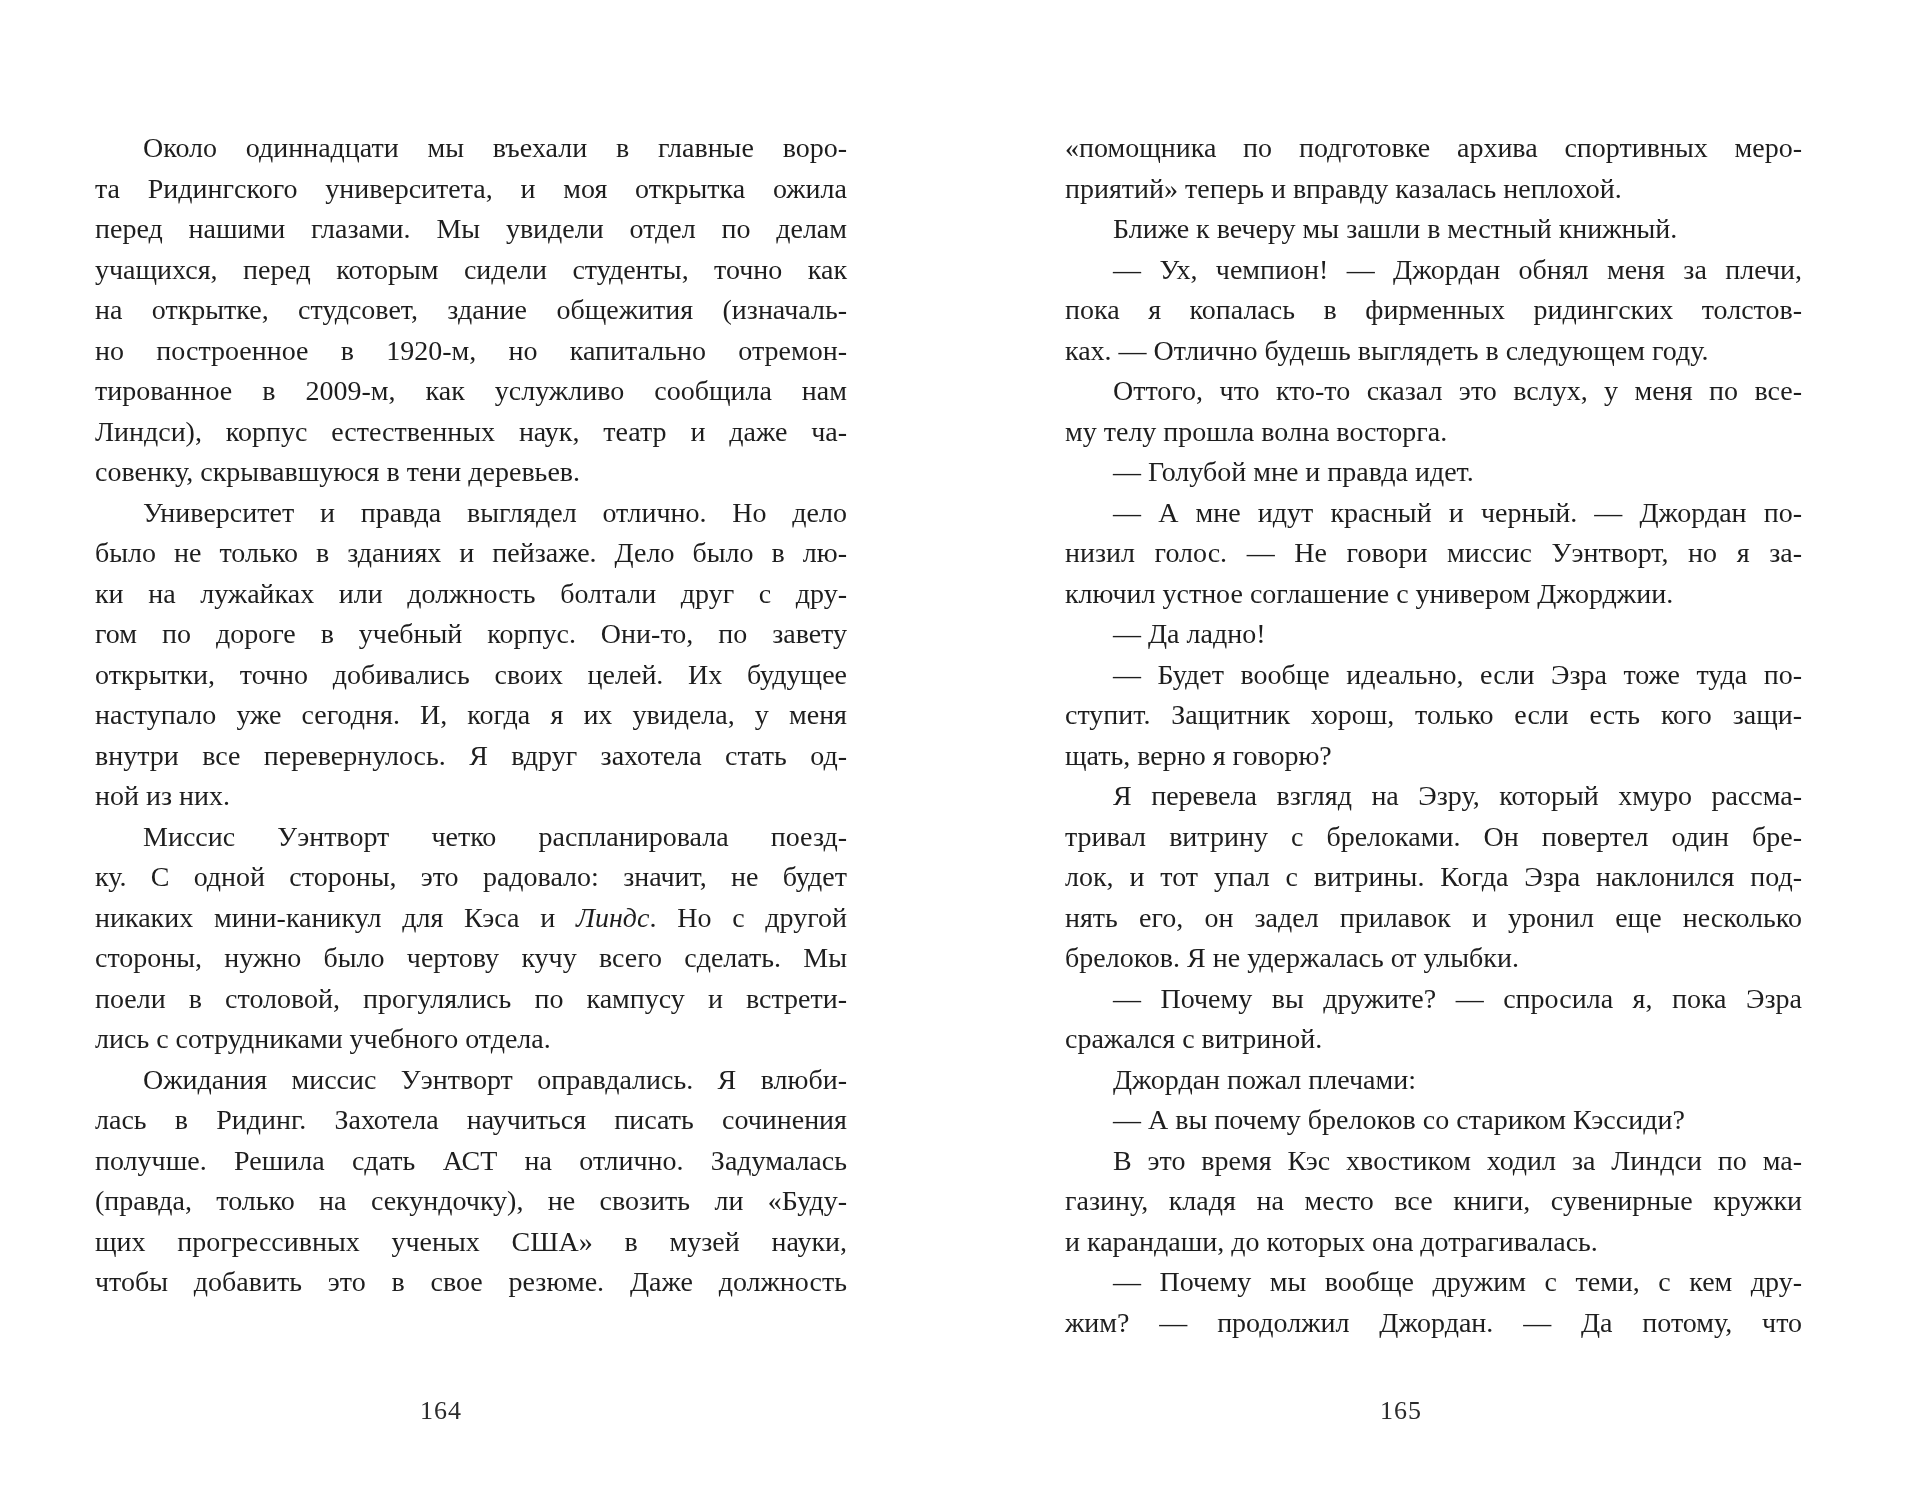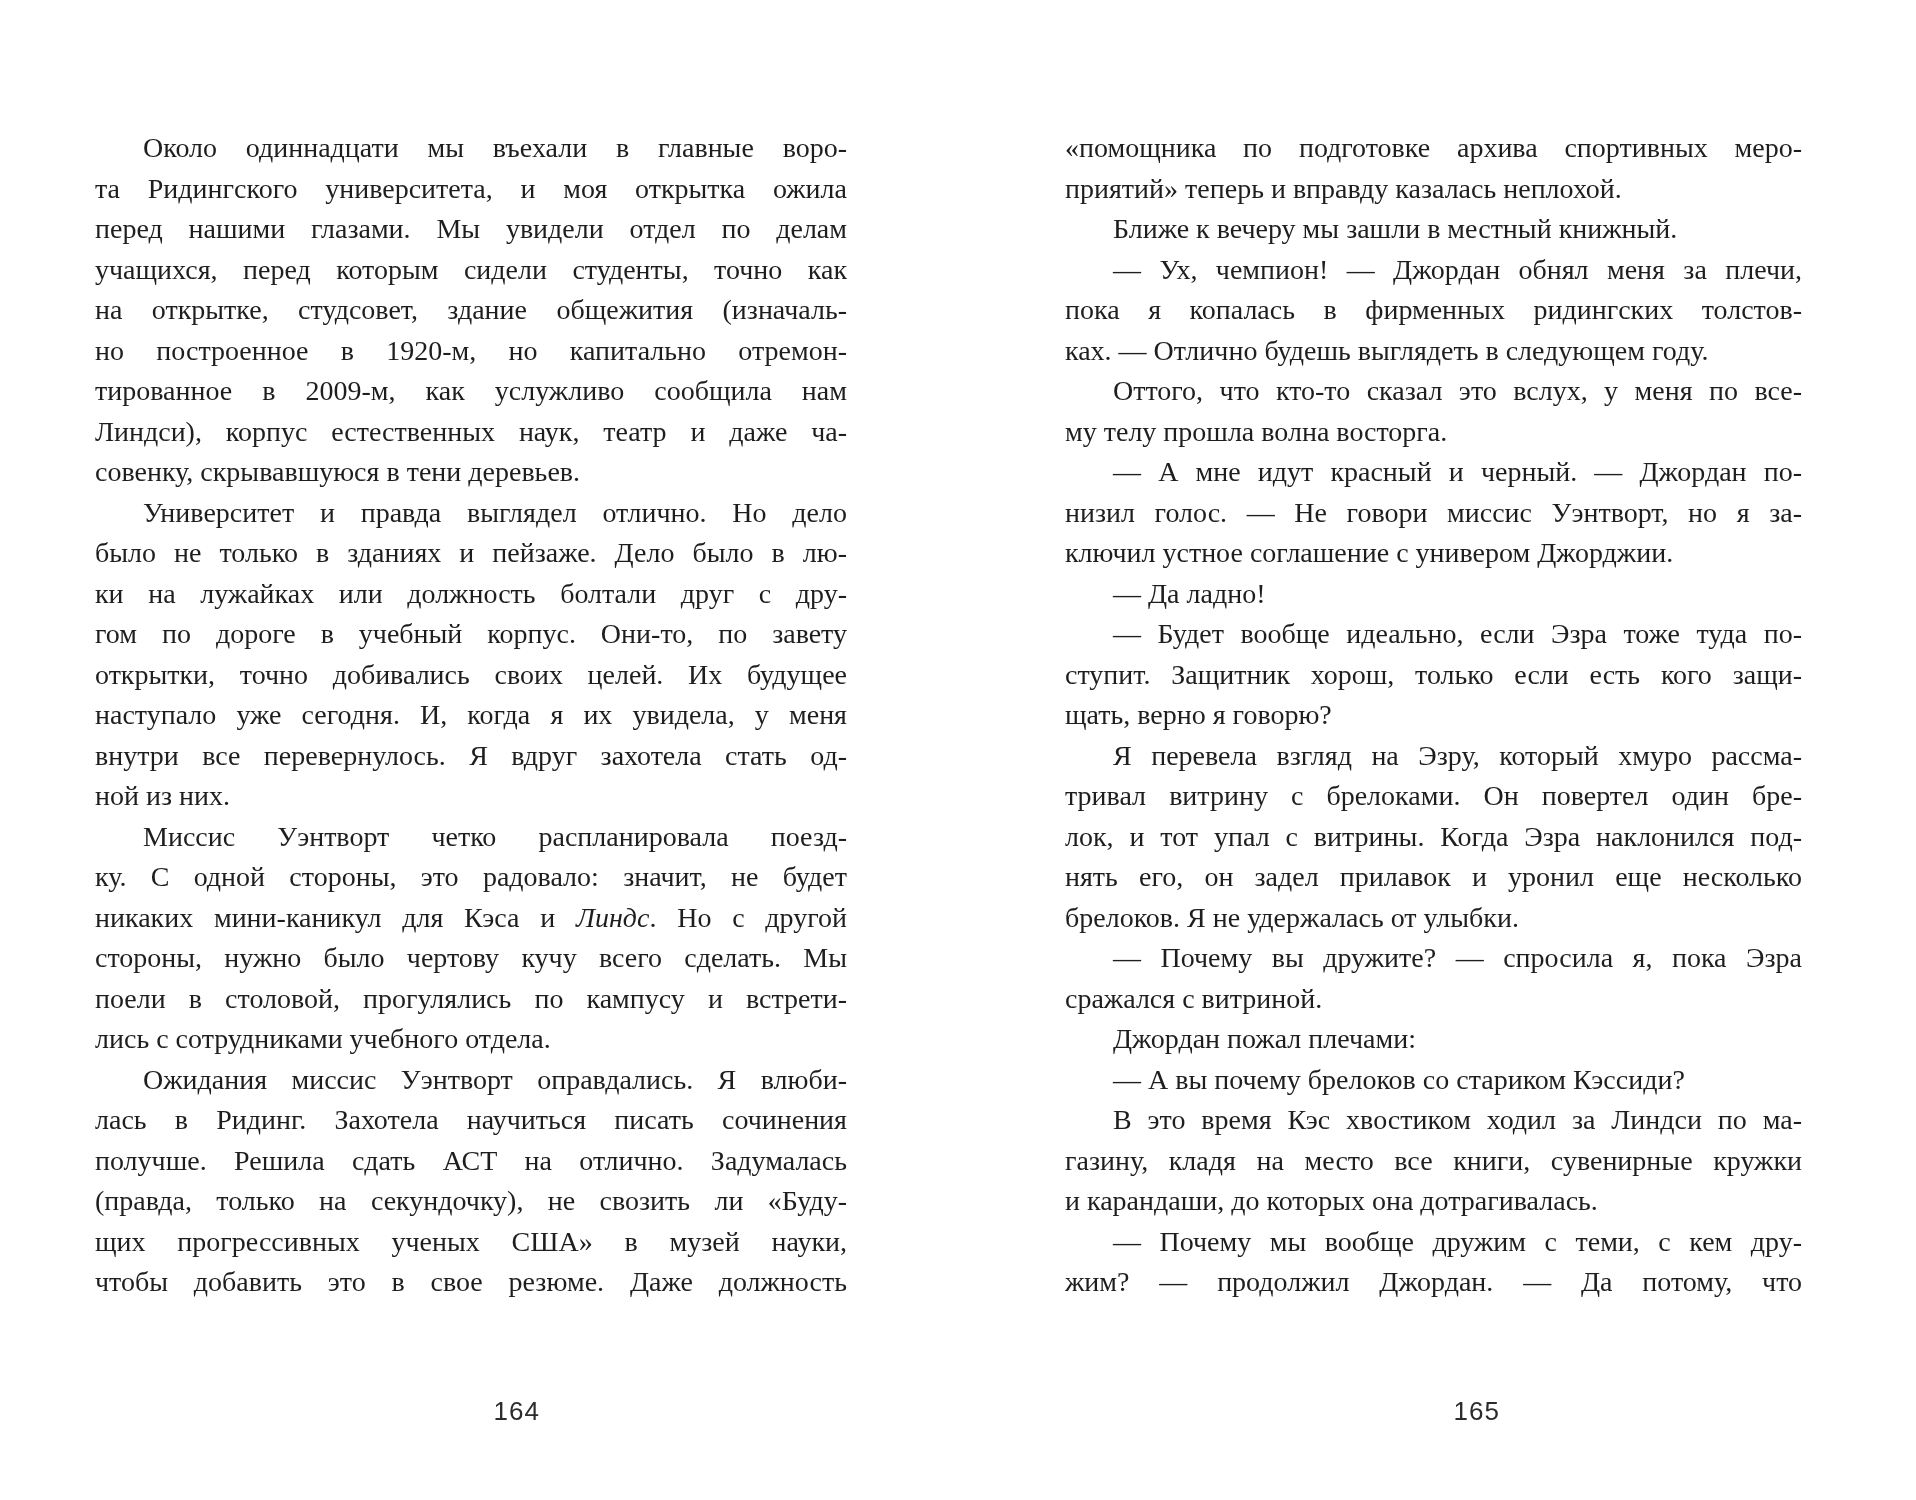--- a/index.html
+++ b/index.html
@@ -25,22 +25,22 @@
     text-align-last: justify;
     white-space: normal;
   }
   .line.para-end { text-align-last: left; }
   .line.indent   { text-indent: 48px; }
   .line i { }
   .pagenum {
     position: absolute;
     top: 1396px;
     width: 120px;
-    text-align: right;
-    font-family: Liberation Sans, sans-serif;
+    text-align: left;
+    font-family: Liberation Serif, serif;
     font-weight: 400;
     font-size: 26px;
     letter-spacing: 1px;
     color: #2b2b2b;
   }
   #pagenum-left  { left: 420px; }
   #pagenum-right { left: 1380px; }
 </style>
 </head>
 <body>
@@ -79,20 +79,21 @@
     </div>
   <div id="right-text" class="page-col">
       <div class="line"><span>«помощника по подготовке архива спортивных меро-</span></div>
       <div class="line para-end"><span>приятий» теперь и вправду казалась неплохой.</span></div>
       <div class="line indent para-end"><span>Ближе к вечеру мы зашли в местный книжный.</span></div>
       <div class="line indent"><span>— Ух, чемпион! — Джордан обнял меня за плечи,</span></div>
       <div class="line"><span>пока я копалась в фирменных ридингских толстов-</span></div>
       <div class="line para-end"><span>ках. — Отлично будешь выглядеть в следующем году.</span></div>
       <div class="line indent"><span>Оттого, что кто-то сказал это вслух, у меня по все-</span></div>
       <div class="line para-end"><span>му телу прошла волна восторга.</span></div>
+      <div class="line indent para-end"><span>— Голубой мне и правда идет.</span></div>
       <div class="line indent"><span>— А мне идут красный и черный. — Джордан по-</span></div>
       <div class="line"><span>низил голос. — Не говори миссис Уэнтворт, но я за-</span></div>
       <div class="line para-end"><span>ключил устное соглашение с универом Джорджии.</span></div>
       <div class="line indent para-end"><span>— Да ладно!</span></div>
       <div class="line indent"><span>— Будет вообще идеально, если Эзра тоже туда по-</span></div>
       <div class="line"><span>ступит. Защитник хорош, только если есть кого защи-</span></div>
       <div class="line para-end"><span>щать, верно я говорю?</span></div>
       <div class="line indent"><span>Я перевела взгляд на Эзру, который хмуро рассма-</span></div>
       <div class="line"><span>тривал витрину с брелоками. Он повертел один бре-</span></div>
       <div class="line"><span>лок, и тот упал с витрины. Когда Эзра наклонился под-</span></div>

